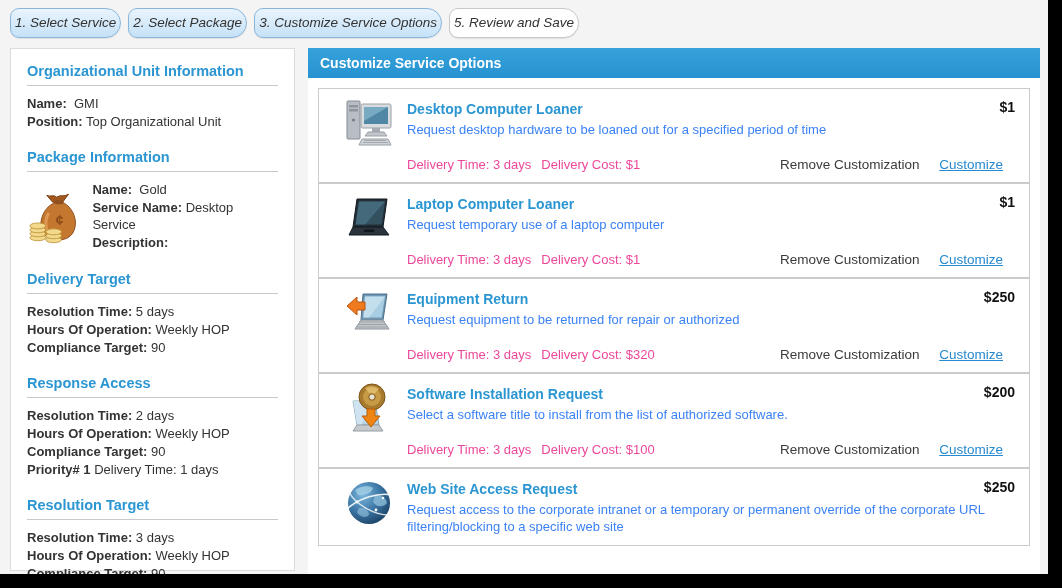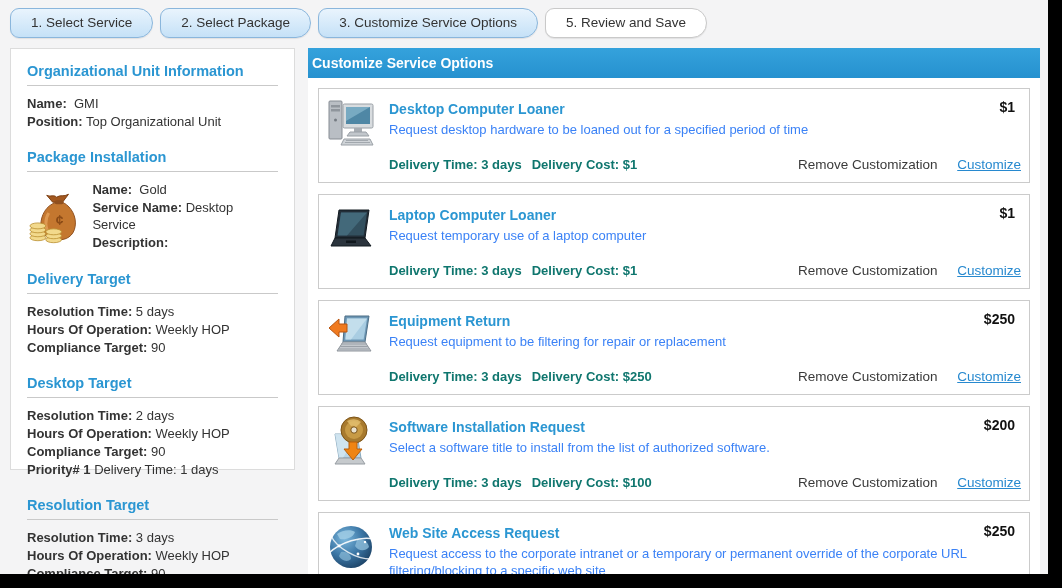--- a/index.html
+++ b/index.html
@@ -1,50 +1,50 @@
 <!DOCTYPE html>
 <html><head>
 <meta charset="utf-8">
 <style>
   * { margin:0; padding:0; box-sizing:border-box; }
   html,body { width:1062px; height:588px; background:#000; font-family:"Liberation Sans", sans-serif; }
   #page { position:absolute; left:0; top:0; width:1048px; height:574px; background:#f4f4f5; overflow:hidden; }
 
   
   .tabs { position:absolute; left:10px; top:8px; display:flex; gap:7px; }
-  .tab { height:30px; line-height:28px; padding:0 20px; font-size:13.5px; color:#333;
+  .tab { height:30px; line-height:28px; padding:0 4px; font-size:13.5px; color:#333;
          border:1px solid #c9c9c9; border-radius:9px 15px 15px 9px; background:#fff;
-         cursor:pointer; white-space:nowrap; box-shadow:0 1px 1px rgba(0,0,0,.08); }
+         cursor:pointer; white-space:nowrap; box-shadow:0 1px 1px rgba(0,0,0,.08);font-style:italic; }
   .tab.active { background:linear-gradient(#e9f4fd,#c5e1f7); border-color:#8ab6dc; }
 
   
-  .sidebar { position:absolute; left:10px; top:48px; width:285px; height:422px;
+  .sidebar { position:absolute; left:10px; top:48px; width:285px; height:523px;
              background:#fff; border:1px solid #dcdcdc; padding:12px 16px; }
   .side-heading { color:#2b96d2; font-size:14.5px; font-weight:bold; padding:10px 0 6px;
                   border-bottom:1px solid #c9c9c9; margin-bottom:9px; }
   .side-row { font-size:13px; color:#333; line-height:17px; margin-bottom:1px; }
   .side-row b { color:#333; }
   .pkg { display:flex; align-items:center; margin-bottom:4px; }
   .pkg .pkg-rows { margin-left:14px; }
   .section { margin-bottom:9px; }
 
   
   .main { position:absolute; left:308px; top:48px; width:732px; height:526px; background:#fff; }
   .main-header { height:30px; line-height:30px; background:linear-gradient(#35a2dc,#2691cf);
-                 color:#fff; font-weight:bold; font-size:14px; padding:0 4px; }
+                 color:#fff; font-weight:bold; font-size:14px; padding:0 12px; }
   .cards { padding:10px; }
-  .card { border:1px solid #cbcbcb; background:#fff; padding:9px 8px 10px; margin-bottom:11px; position:relative; }
+  .card { border:1px solid #cbcbcb; background:#fff; padding:9px 26px 10px; position:relative; }
   .card-top { display:flex; }
   .card-icon { width:48px; height:50px; flex:0 0 48px; margin-right:14px; }
   .card-body { flex:1; padding-top:2px; }
   .card-title { color:#2b96d2; font-size:14px; font-weight:bold; text-decoration:none; display:inline-block; margin-bottom:4px; cursor:pointer; }
   .card-desc { font-size:13px; color:#3b82f6; line-height:17px; max-width:600px; }
   .card-price { position:absolute; right:14px; top:10px; font-size:14px; font-weight:bold; color:#111; }
   .card-meta { display:flex; justify-content:space-between; align-items:baseline; margin-top:9px; margin-left:62px; }
-  .meta-left { font-size:13px; color:#0f766e;font-weight:bold; }
+  .meta-left { font-size:13px; color:#ec4899; }
   .meta-left span { margin-right:10px; }
   .meta-right { font-size:13.5px; }
   .remove-link { color:#3a3a3a; margin-right:16px; cursor:pointer; }
   .customize-link { color:#2789cf; text-decoration:underline; cursor:pointer; }
 </style>
 </head>
 <body>
 
 <div id="page">
 
@@ -57,21 +57,21 @@
 
   <div class="sidebar">
 
     <div class="section">
       <div class="side-heading" style="padding-top:2px">Organizational Unit Information</div>
       <div class="side-row"><b>Name:</b>&nbsp; <span>GMI</span></div>
       <div class="side-row"><b>Position:</b> <span>Top Organizational Unit</span></div>
     </div>
 
     <div class="section">
-      <div class="side-heading">Package Installation</div>
+      <div class="side-heading">Package Information</div>
       <div class="pkg">
         <svg class="pkg-icon" width="52" height="56" viewBox="0 0 52 56">
           <path d="M30 13 C19 16 14 27 14 36 C14 47 23 51 33 51 C43 51 49 44 49 34 C49 24 42 15 35 13 Z" fill="#c4772f" stroke="#8f4f1e" stroke-width="1"></path>
           <path d="M22 24 C18 30 18 40 23 45" stroke="#e9a75f" stroke-width="3" fill="none" opacity="0.7"></path>
           <path d="M29 13 L36 13 L42 5 C37 8 34 5 30 8 C27 5 24 8 20 6 L26 13 Z" fill="#a3581f" stroke="#7c3f12" stroke-width="1"></path>
           <rect x="28" y="11" width="9" height="4" rx="2" fill="#8f4f1e"></rect>
           <text x="33" y="36" font-size="14" fill="#8a4a16" font-weight="bold" text-anchor="middle">¢</text>
           <g stroke="#b98e2f" stroke-width="0.8" fill="#f2d98c">
             <ellipse cx="11" cy="49" rx="8" ry="3"></ellipse>
               <ellipse cx="11" cy="45" rx="8" ry="3"></ellipse>
@@ -91,21 +91,21 @@
     </div>
 
     <div class="section">
       <div class="side-heading">Delivery Target</div>
       <div class="side-row"><b>Resolution Time:</b> <span>5 days</span></div>
       <div class="side-row"><b>Hours Of Operation:</b> <span>Weekly HOP</span></div>
       <div class="side-row"><b>Compliance Target:</b> <span>90</span></div>
     </div>
 
     <div class="section">
-      <div class="side-heading">Desktop Target</div>
+      <div class="side-heading">Response Access</div>
       <div class="side-row"><b>Resolution Time:</b> <span>2 days</span></div>
       <div class="side-row"><b>Hours Of Operation:</b> <span>Weekly HOP</span></div>
       <div class="side-row"><b>Compliance Target:</b> <span>90</span></div>
       <div class="side-row"><b>Priority# 1</b> <span>Delivery Time: 1 days</span></div>
     </div>
 
     <div class="section">
       <div class="side-heading">Resolution Target</div>
       <div class="side-row"><b>Resolution Time:</b> <span>3 days</span></div>
       <div class="side-row"><b>Hours Of Operation:</b> <span>Weekly HOP</span></div>
@@ -182,27 +182,27 @@
           <svg class="card-icon" viewBox="0 0 48 50">
             <path d="M18 6 L42 6 L38 32 L16 32 Z" fill="#6d97b5" stroke="#4d6e86"></path>
             <path d="M20 8.5 L40 8.5 L36.6 29.5 L18.4 29.5 Z" fill="#a9cde2"></path>
             <path d="M20 8.5 L40 8.5 L24 29.5 L18.4 29.5 Z" fill="#c9e2ef" opacity="0.8"></path>
             <path d="M16 32 L38 32 L44 41 L10 41 Z" fill="#c3c8cd" stroke="#8f959c"></path>
             <path d="M14 34 h26 M13 36.5 h28 M12 39 h30" stroke="#9ba1a8" stroke-width="1"></path>
             <path d="M2 18 L12 9 L12 14 L20 14 L20 22 L12 22 L12 27 Z" fill="#f07a1f" stroke="#b85510"></path>
           </svg>
           <div class="card-body">
             <a class="card-title">Equipment Return</a>
-            <div class="card-desc">Request equipment to be filtering for repair or replacement</div>
+            <div class="card-desc">Request equipment to be returned for repair or authorized</div>
           </div>
           <div class="card-price">$250</div>
         </div>
         <div class="card-meta">
           <div class="meta-left">
-            <span>Delivery Time: 3 days</span><span>Delivery Cost: $250</span>
+            <span>Delivery Time: 3 days</span><span>Delivery Cost: $320</span>
           </div>
           <div class="meta-right">
             <span class="remove-link">Remove Customization</span>
             <span class="customize-link">Customize</span>
           </div>
         </div>
       </div>
 
       <div class="card">
         <div class="card-top">

